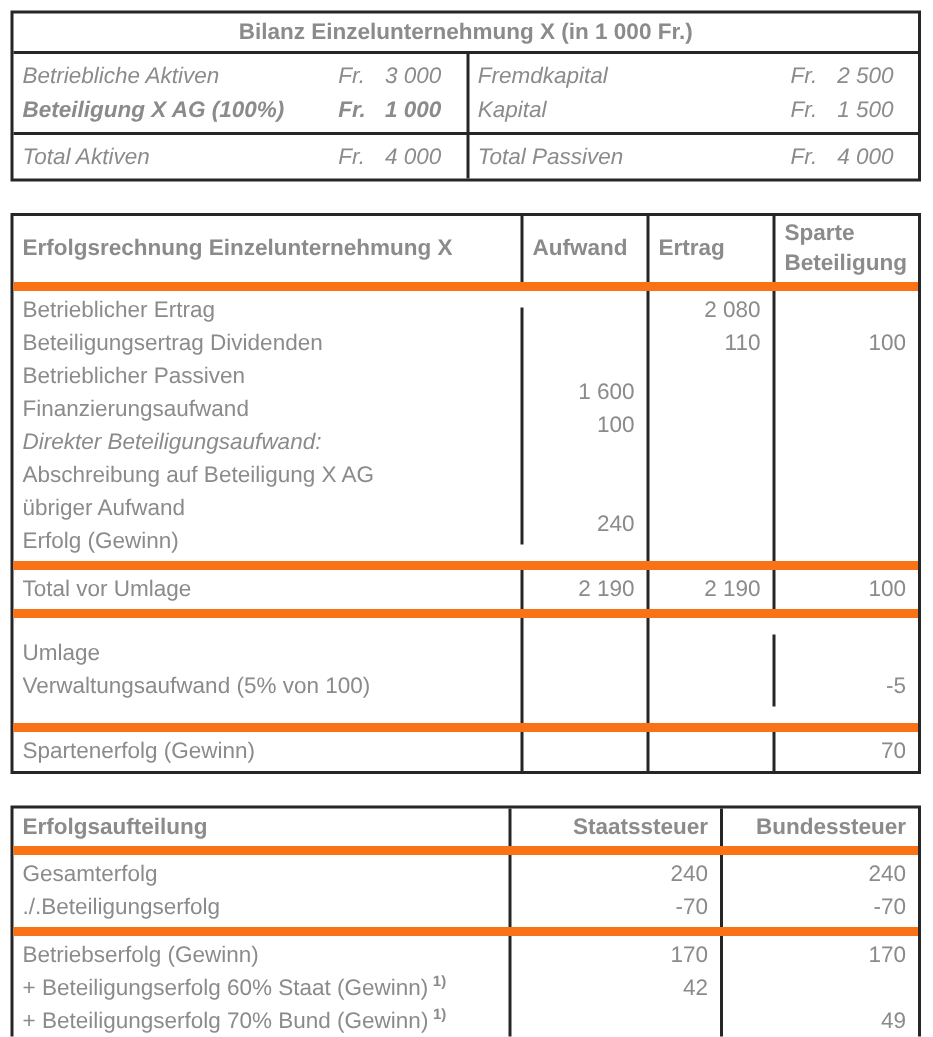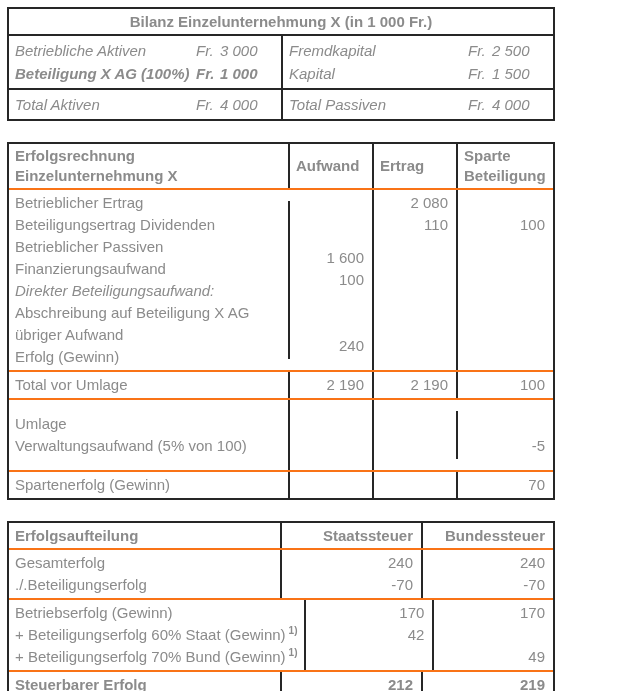--- a/index.html
+++ b/index.html
@@ -5,47 +5,47 @@
   * { box-sizing: border-box; margin: 0; padding: 0; }
   html, body {
     width: 622px; height: 691px;
     background: #ffffff;
     font-family: "Liberation Sans", "DejaVu Sans", sans-serif;
     font-size: 15px;
     color: #8b8b8b;
   }
   .page { padding: 7px; }
   .tbl {
-    width: 548px;
+    width: 607px;
     border: 2px solid #262626;
     background: #ffffff;
   }
   .tbl + .tbl { margin-top: 21px; }
 
   
   .t1-title {
     font-weight: bold;
     text-align: center;
     line-height: 21px;
     padding: 2px 4px;
     border-bottom: 2px solid #262626;
   }
   .t1-row { display: flex; }
   .t1-row + .t1-row { border-top: 2px solid #262626; }
   .half { width: 50%; padding: 3px 0; }
   .half + .half { border-left: 2px solid #262626; }
   .frow { display: flex; line-height: 23px; padding: 0 9px 0 6px; font-style: italic; }
   .frow .lbl { flex: 1; white-space: nowrap; }
   .frow .cur { width: 24px; }
-  .frow .val { width: 52px; text-align: left; }
+  .frow .val { width: 52px; text-align: center; }
   .bold { font-weight: bold; }
 
   
   .row { display: flex; align-items: center; }
-  .row + .row { border-top: 2px solid #f97316; }
+  .row + .row { border-top: 6px solid #f97316; }
   .c { padding: 2px 0; }
   .c + .c { border-left: 2px solid #262626; }
   .c1 { flex: 1; padding-left: 6px; padding-right: 6px; }
   .t2 .c2, .t2 .c3 { width: 84px; }
   .t2 .c4 { width: 97px; }
   .t3 .c2 { width: 141px; }
   .t3 .c3 { width: 132px; }
   .ln { height: 22px; line-height: 22px; white-space: nowrap; }
   .num .ln { text-align: right; padding-right: 8px; }
   .head .c {

